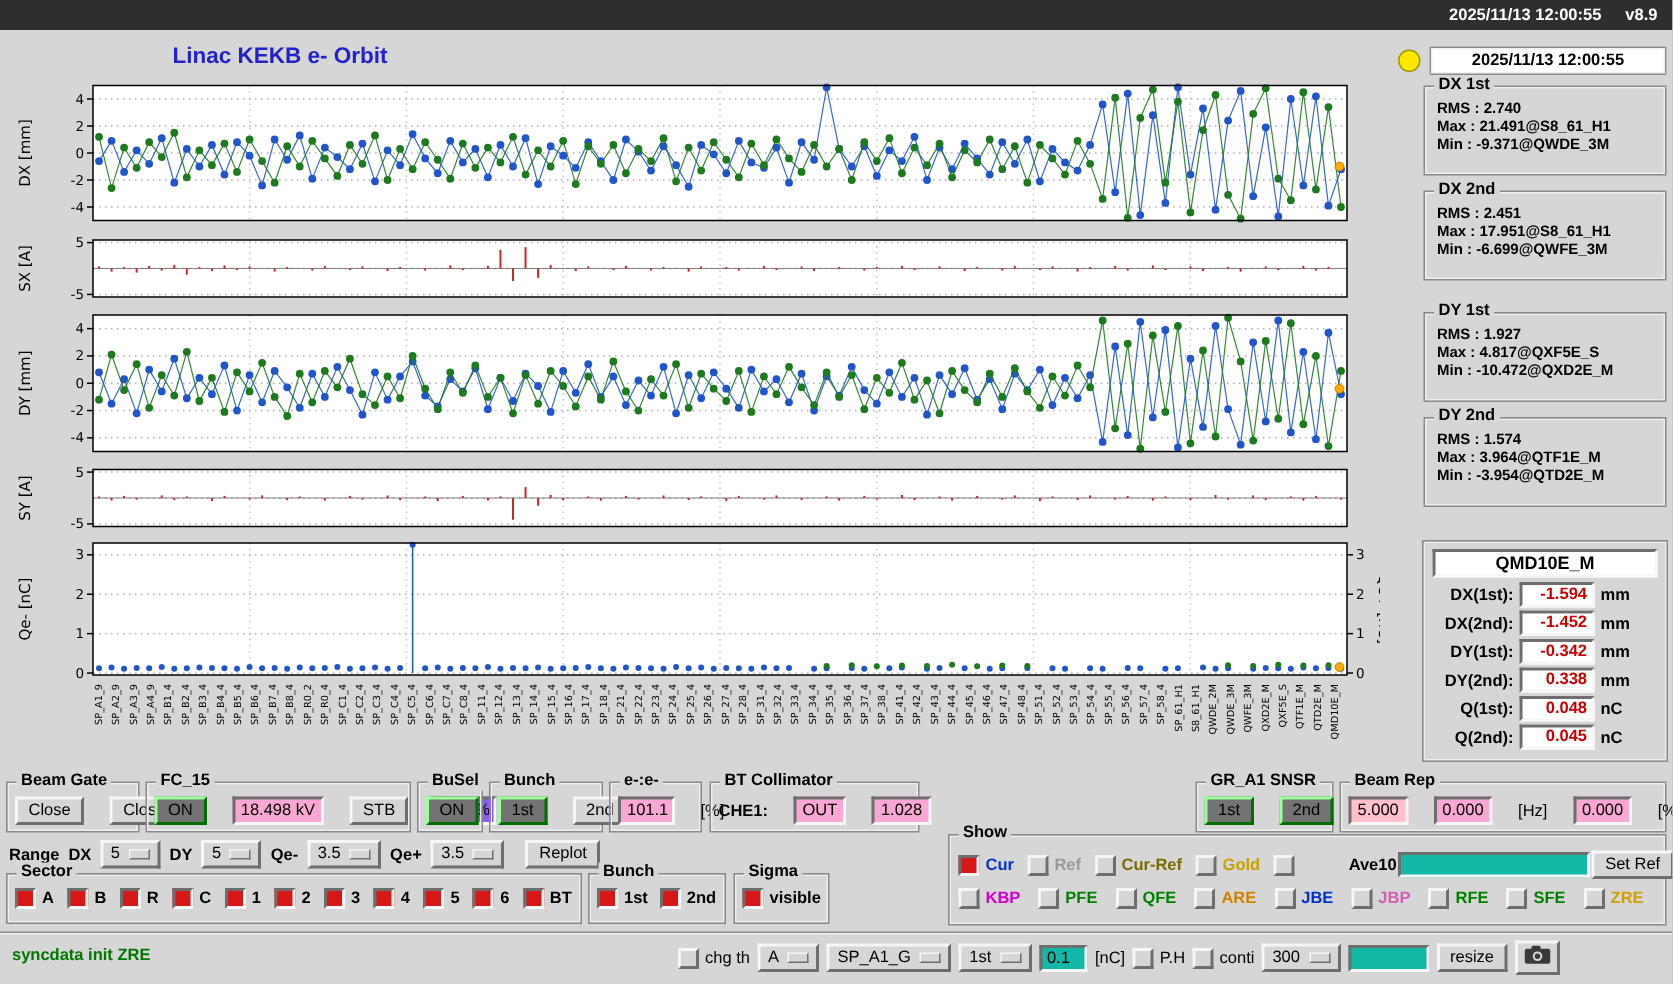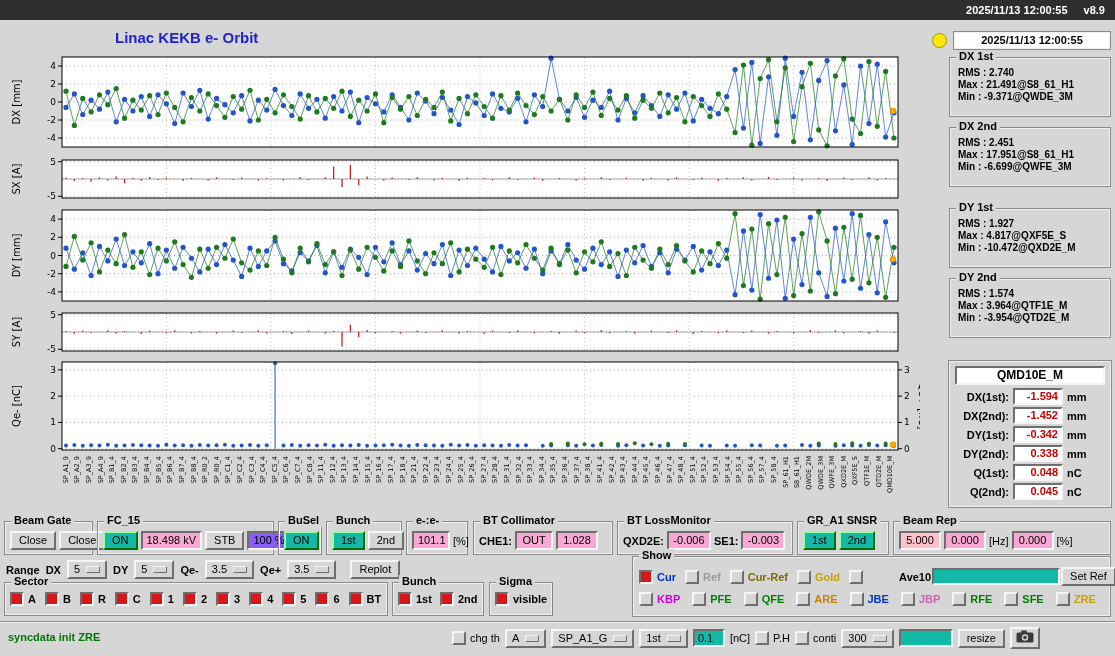--- a/index.html
+++ b/index.html
@@ -9,24 +9,24 @@
   #topbar{position:absolute;left:0;top:0;width:1115px;height:20px;background:#2e2e2e;color:#fff;
           font-size:11px;font-weight:bold;display:flex;justify-content:flex-end;align-items:center;
           gap:16px;padding-right:10px;box-sizing:border-box;}
   #title{position:absolute;left:115px;top:29px;color:#2222cc;font-size:15px;font-weight:bold;}
   #plots{position:absolute;left:0;top:50px;}
   #plots text{font-family:"DejaVu Sans",sans-serif;}
   
   .frame{position:absolute;border:1px solid #8a8a8a;box-shadow:inset 0 0 0 1px #efefef;box-sizing:border-box;}
   .flabel{position:absolute;top:-8px;left:6px;background:#d6d6d6;padding:0 3px;font-size:11px;
           font-weight:bold;line-height:13px;white-space:nowrap;}
-  .frow{display:flex;align-items:center;gap:3px;padding:9px 5px 3px;box-sizing:border-box;}
+  .frow{display:flex;align-items:center;gap:17px;padding:9px 5px 3px;box-sizing:border-box;}
   .btn{font-family:inherit;font-size:11px;background:#d6d6d6;border:2px solid;
        border-color:#f6f6f6 #6e6e6e #6e6e6e #f6f6f6;padding:1px 7px;line-height:13px;color:#000;white-space:nowrap;}
-  .btn.green{background:#14b8a6;border-color:#9bff9b #006e00 #006e00 #9bff9b;text-align:right;}
+  .btn.green{background:#737373;border-color:#9bff9b #006e00 #006e00 #9bff9b;text-align:right;}
   .disp{font-size:11px;background:#f9a8d4;border:2px solid;border-color:#6e6e6e #f6f6f6 #f6f6f6 #6e6e6e;
         padding:1px 4px;line-height:13px;text-align:center;white-space:nowrap;box-sizing:border-box;}
   .disp.green{background:#8b5cf6;}
   .disp.pink{background:#ffc0cb;}
   .lbl{font-size:11px;white-space:nowrap;}
   .b{font-weight:bold;}
   .dd{display:inline-flex;align-items:center;gap:6px;background:#d6d6d6;border:2px solid;
       border-color:#f6f6f6 #6e6e6e #6e6e6e #f6f6f6;padding:1px 5px;font-size:11px;line-height:13px;white-space:nowrap;}
   .ddbar{width:12px;height:5px;background:#d6d6d6;border:1px solid;border-color:#f6f6f6 #6e6e6e #6e6e6e #f6f6f6;}
   .cbi{width:10px;height:10px;border:2px solid;border-color:#f6f6f6 #6e6e6e #6e6e6e #f6f6f6;
@@ -1028,29 +1028,20 @@
 
   <div class="frame" style="left:473px;top:521px;width:140px;height:34px">
     <span class="flabel">BT Collimator</span>
     <div class="frow">
       <span class="lbl b">CHE1:</span>
       <span class="disp" style="width:38px">OUT</span>
       <span class="disp" style="width:42px">1.028</span>
     </div>
   </div>
 
-  <div class="frame" style="left:617px;top:521px;width:176px;height:34px">
-    <span class="flabel">BT LossMonitor</span>
-    <div class="frow">
-      <span class="lbl b">QXD2E:</span>
-      <span class="disp" style="width:44px">-0.006</span>
-      <span class="lbl b">SE1:</span>
-      <span class="disp" style="width:44px">-0.003</span>
-    </div>
-  </div>
 
   <div class="frame" style="left:797px;top:521px;width:92px;height:34px">
     <span class="flabel">GR_A1 SNSR</span>
     <div class="frow">
       <button class="btn green">1st</button>
       <button class="btn green">2nd</button>
     </div>
   </div>
 
   <div class="frame" style="left:893px;top:521px;width:218px;height:34px">

